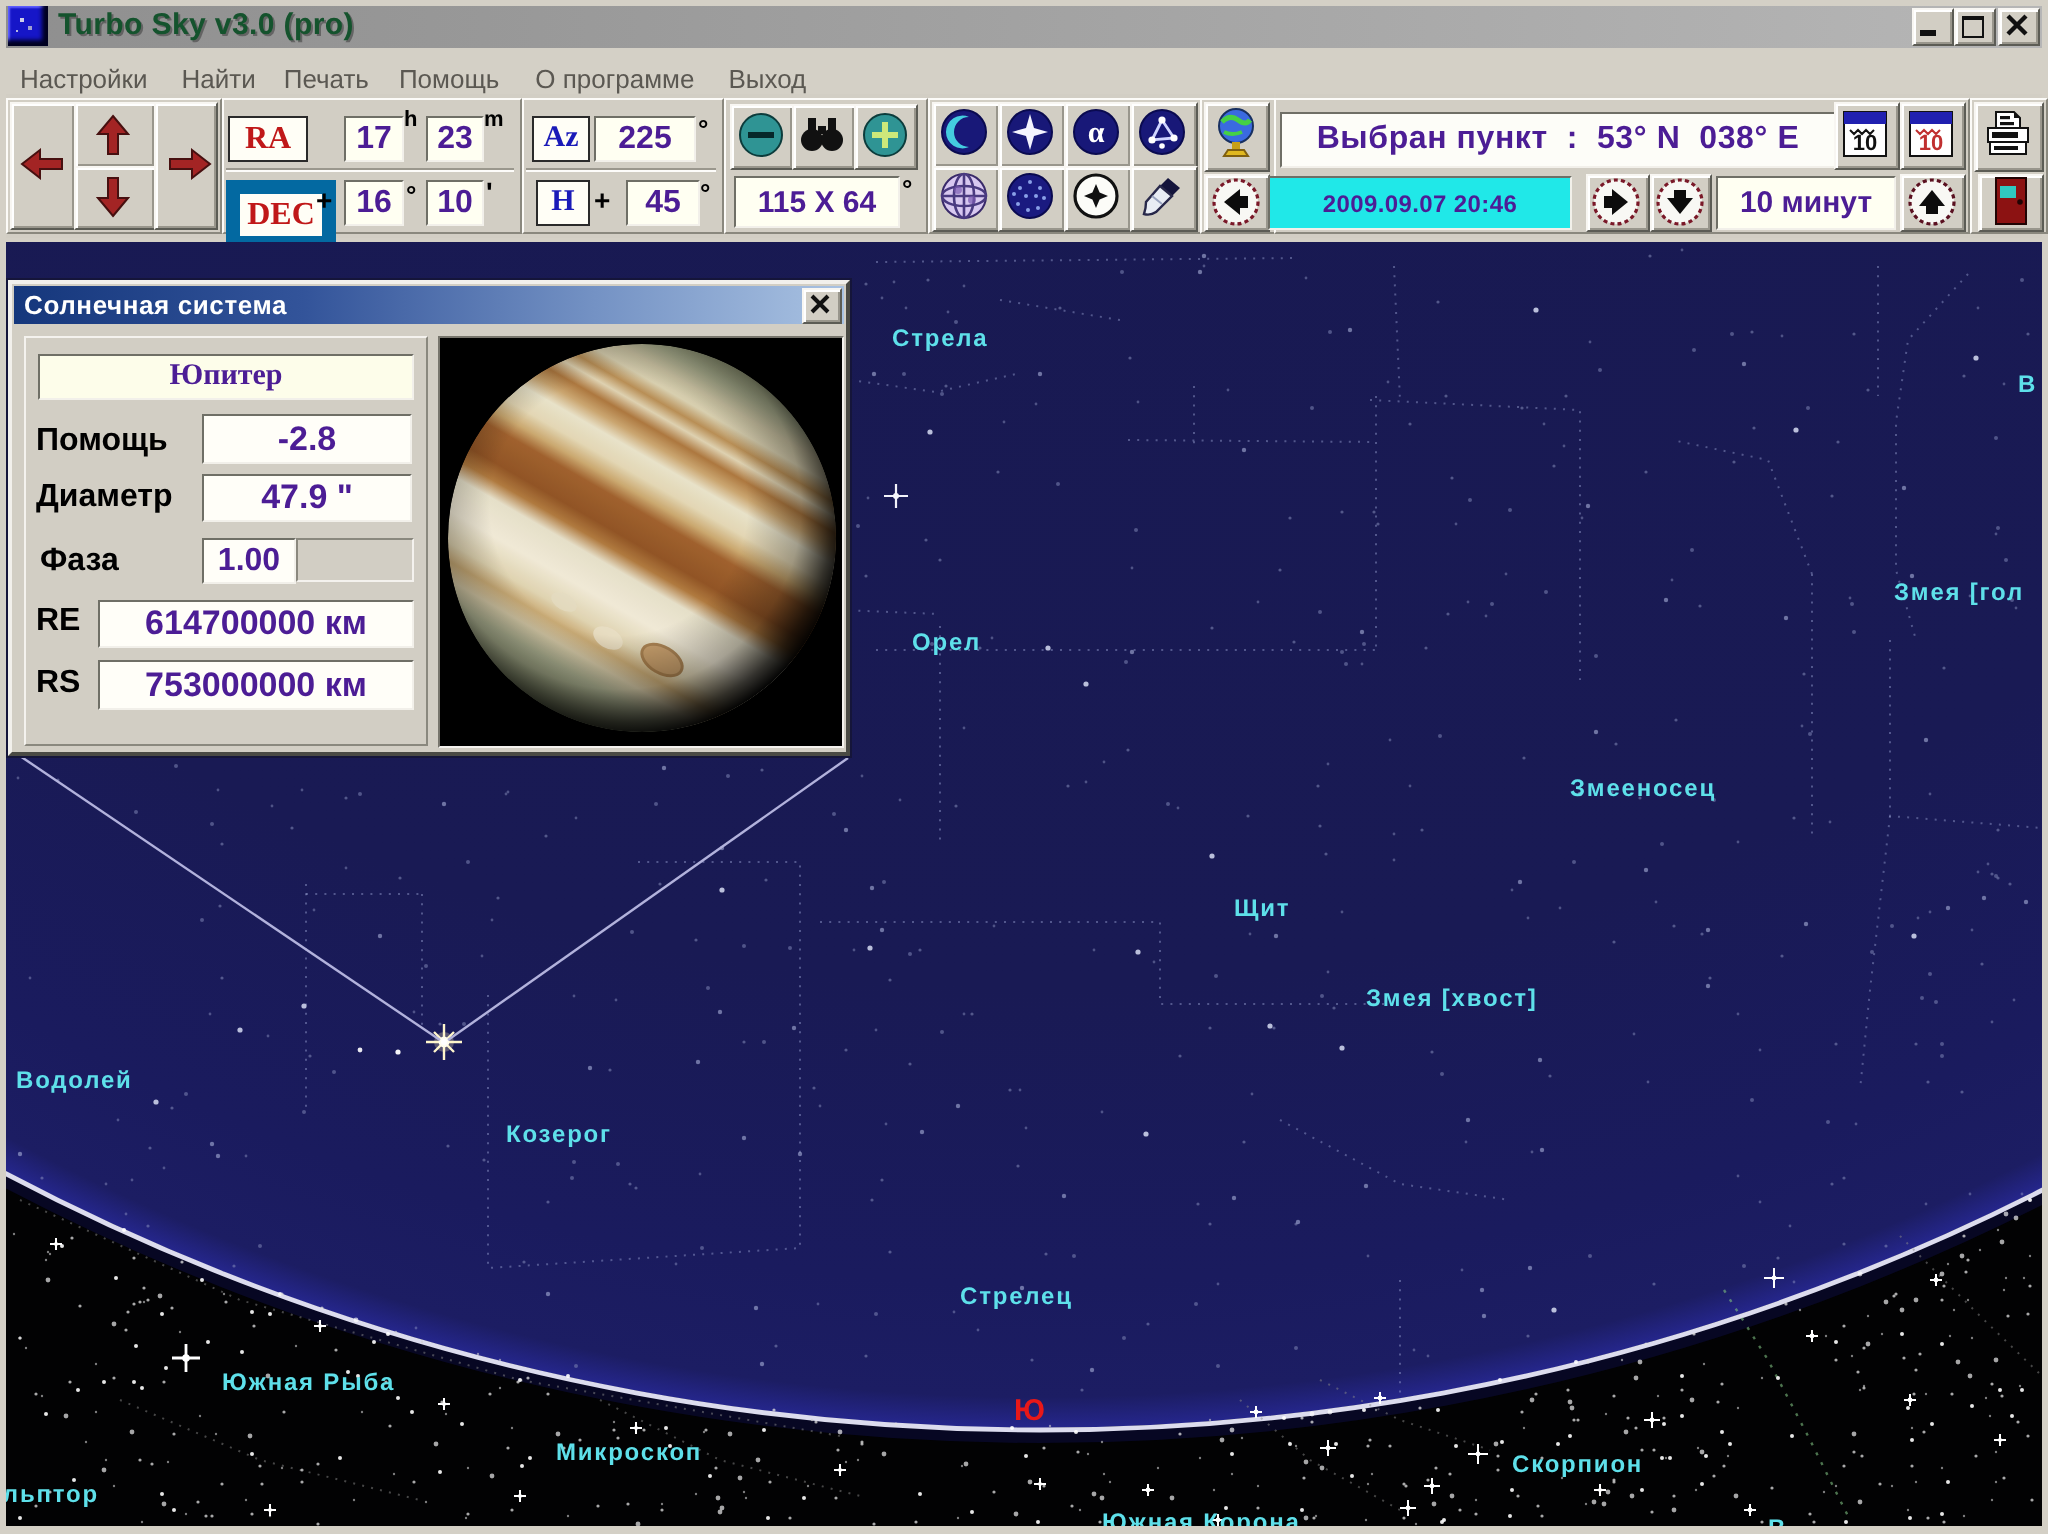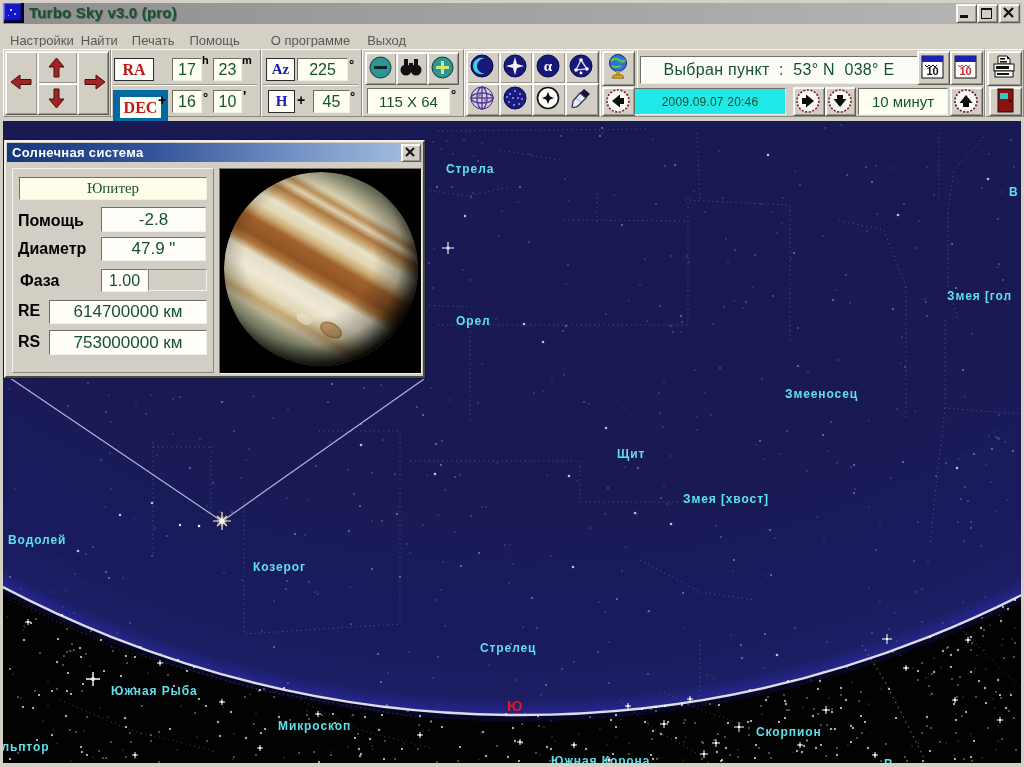--- a/index.html
+++ b/index.html
@@ -1,17 +1,17 @@
 <!DOCTYPE html>
 <html><head><meta charset="utf-8"><style>
 html,body{margin:0;padding:0}
 body{width:1024px;height:767px;position:relative;background:#d4d0c6;font-family:"Liberation Sans",sans-serif;overflow:hidden}
 .abs{position:absolute}
 .btn{position:absolute;background:#d2cec4;border:1px solid;border-color:#f8f6f2 #5c5c55 #5c5c55 #f8f6f2;box-shadow:inset 1px 1px 0 #fff,inset -1px -1px 0 #99968c}
-.fld{position:absolute;background:#fffff2;border:1px solid;border-color:#6f6f66 #f2f0ea #f2f0ea #6f6f66;color:#14532d;font-weight:normal;display:flex;align-items:center;justify-content:center}
+.fld{position:absolute;background:#fffff2;border:1px solid;border-color:#6f6f66 #f2f0ea #f2f0ea #6f6f66;color:#4c1d95;font-weight:bold;display:flex;align-items:center;justify-content:center}
 .sect{position:absolute;border:1px solid;border-color:#fcfbf8 #8a887e #8a887e #fcfbf8;background:#d2cec4}
 .lbl{position:absolute;color:#5ee0ea;font-weight:bold;font-size:12px;white-space:nowrap;letter-spacing:.9px}
 .mi{display:inline-block;color:#5b5852;font-size:13px}
 </style></head>
 <body>
 
 <div class="abs" style="left:3px;top:3px;width:1018px;height:21px;background:linear-gradient(90deg,#8f8f8f,#a6a6a6 60%,#b6b6b6)"></div>
 <div class="abs" style="left:4px;top:3px;width:20px;height:20px;background:#1616c8;box-shadow:inset -3px -3px 2px #000020,inset 1px 1px 1px #6060ff"></div>
 <div class="abs" style="left:10px;top:9px;width:2px;height:2px;background:#cfcfe8"></div>
 <div class="abs" style="left:14px;top:13px;width:2px;height:2px;background:#9f9fd0"></div>
@@ -20,21 +20,21 @@
 <div class="btn" style="left:956px;top:4px;width:19px;height:17px"></div>
 <div class="abs" style="left:960px;top:15px;width:8px;height:3px;background:#111"></div>
 <div class="btn" style="left:977px;top:4px;width:19px;height:17px"></div>
 <div class="abs" style="left:981px;top:8px;width:9px;height:8px;border:1px solid #111;border-top-width:2px"></div>
 <div class="btn" style="left:999px;top:4px;width:19px;height:17px"></div>
 <svg class="abs" style="left:1003px;top:7px" width="11" height="11" viewBox="0 0 11 11">
     <path d="M1 1 L10 10 M10 1 L1 10" stroke="#111" stroke-width="2.2"></path>
   </svg>
 
 <div class="abs" style="left:10px;top:31px">
-<span class="mi">Настройки</span><span class="mi" style="margin-left:7px">Найти</span><span class="mi" style="margin-left:14px">Печать</span><span class="mi" style="margin-left:15px">Помощь</span><span class="mi" style="margin-left:31px">О программе</span><span class="mi" style="margin-left:17px">Выход</span>
+<span class="mi">Настройки</span><span class="mi" style="margin-left:17px">Найти</span><span class="mi" style="margin-left:14px">Печать</span><span class="mi" style="margin-left:15px">Помощь</span><span class="mi" style="margin-left:18px">О программе</span><span class="mi" style="margin-left:17px">Выход</span>
 </div>
 
 <div class="abs" style="left:3px;top:47px;width:1018px;height:72px;background:#d2cec4"></div>
 <div class="sect" style="left:3px;top:49px;width:106px;height:66px"></div>
 <div class="btn" style="left:5px;top:51px;width:31px;height:62px"></div>
 <div class="btn" style="left:37px;top:51px;width:39px;height:31px"></div>
 <div class="btn" style="left:37px;top:83px;width:39px;height:30px"></div>
 <div class="btn" style="left:77px;top:51px;width:30px;height:62px"></div>
 <svg class="abs" style="left:10px;top:74px" width="22" height="16">
     <path d="M10 1 L1 8 L10 15 L10 10.5 L21 10.5 L21 5.5 L10 5.5 Z" fill="#a32424" stroke="#471010" stroke-width="1"></path>

